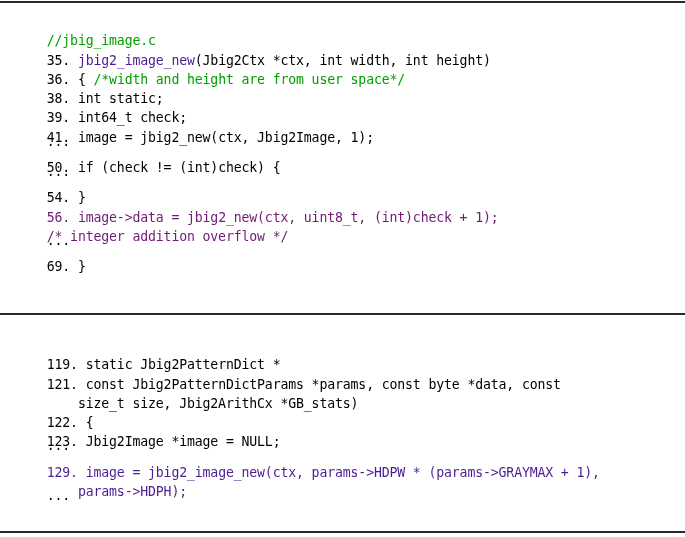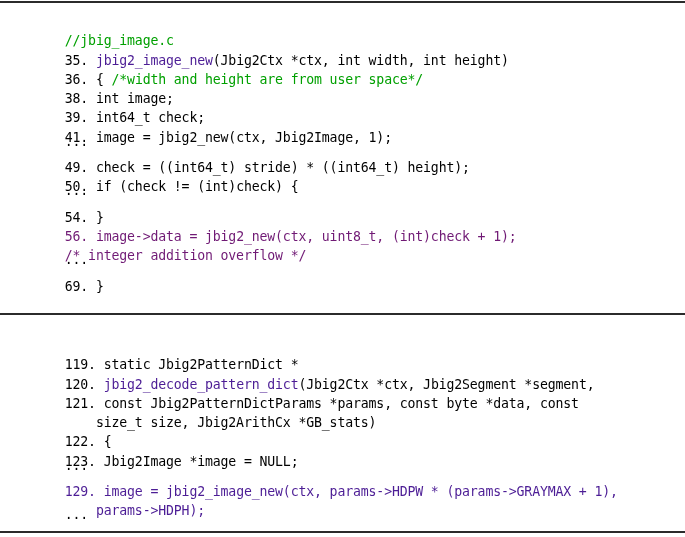--- a/index.html
+++ b/index.html
@@ -30,21 +30,20 @@
 
   .rule-top   { position: absolute; top: 1px;   left: 0; }
   .rule-mid   { position: absolute; top: 313px; left: 0; }
   .rule-bot   { position: absolute; top: 531px; left: 0; }
 
   .panel {
     position: absolute;
     left: 0;
     width: 685px;
     box-sizing: border-box;
-    padding-left: 18px;
     padding-right: 6px;
   }
   .panel-top    { top: 12px; }
   .panel-bottom { top: 336px; }
 
   .code-line {
     font-size: 13.2px;
     line-height: 19.3px;
     height: 19.3px;
     white-space: pre;
@@ -86,39 +85,36 @@
     <div class="code-line">
       <span class="ln">35. </span><span class="c-blue">jbig2_image_new</span><span class="c-black">(Jbig2Ctx *ctx, int width, int height)</span>
     </div>
 
     <div class="code-line">
       <span class="ln">36. </span><span class="c-black">{ </span><span class="c-green">/*width and height are from user space*/</span>
     </div>
 
 
     <div class="code-line">
-      <span class="ln">38. </span><span class="c-black">int image;</span>
+      <span class="ln">38. </span><span class="c-black">int static;</span>
     </div>
 
     <div class="code-line">
       <span class="ln">39. </span><span class="c-black">int64_t check;</span>
     </div>
 
     <div class="code-line">
       <span class="ln">41. </span><span class="c-black">image = jbig2_new(ctx, Jbig2Image, 1);</span>
     </div>
 
     <div class="code-line elision">
       <span class="c-black">...</span>
     </div>
 
 
-    <div class="code-line">
-      <span class="ln">49. </span><span class="c-black">check = ((int64_t) stride) * ((int64_t) height);</span>
-    </div>
 
     <div class="code-line">
       <span class="ln">50. </span><span class="c-black">if (check != (int)check) {</span>
     </div>
 
     <div class="code-line elision">
       <span class="c-black">...</span>
     </div>
 
     <div class="code-line">
@@ -143,23 +139,20 @@
 
   </div>
 
   <div class="panel panel-bottom">
 
 
     <div class="code-line">
       <span class="ln">119. </span><span class="c-black">static Jbig2PatternDict *</span>
     </div>
 
-    <div class="code-line">
-      <span class="ln">120. </span><span class="c-blue">jbig2_decode_pattern_dict</span><span class="c-black">(Jbig2Ctx *ctx, Jbig2Segment *segment,</span>
-    </div>
 
     <div class="code-line">
       <span class="ln">121. </span><span class="c-black">const Jbig2PatternDictParams *params, const byte *data, const</span>
     </div>
 
     <div class="code-line">
       <span class="c-black">    size_t size, Jbig2ArithCx *GB_stats)</span>
     </div>
 
     <div class="code-line">

